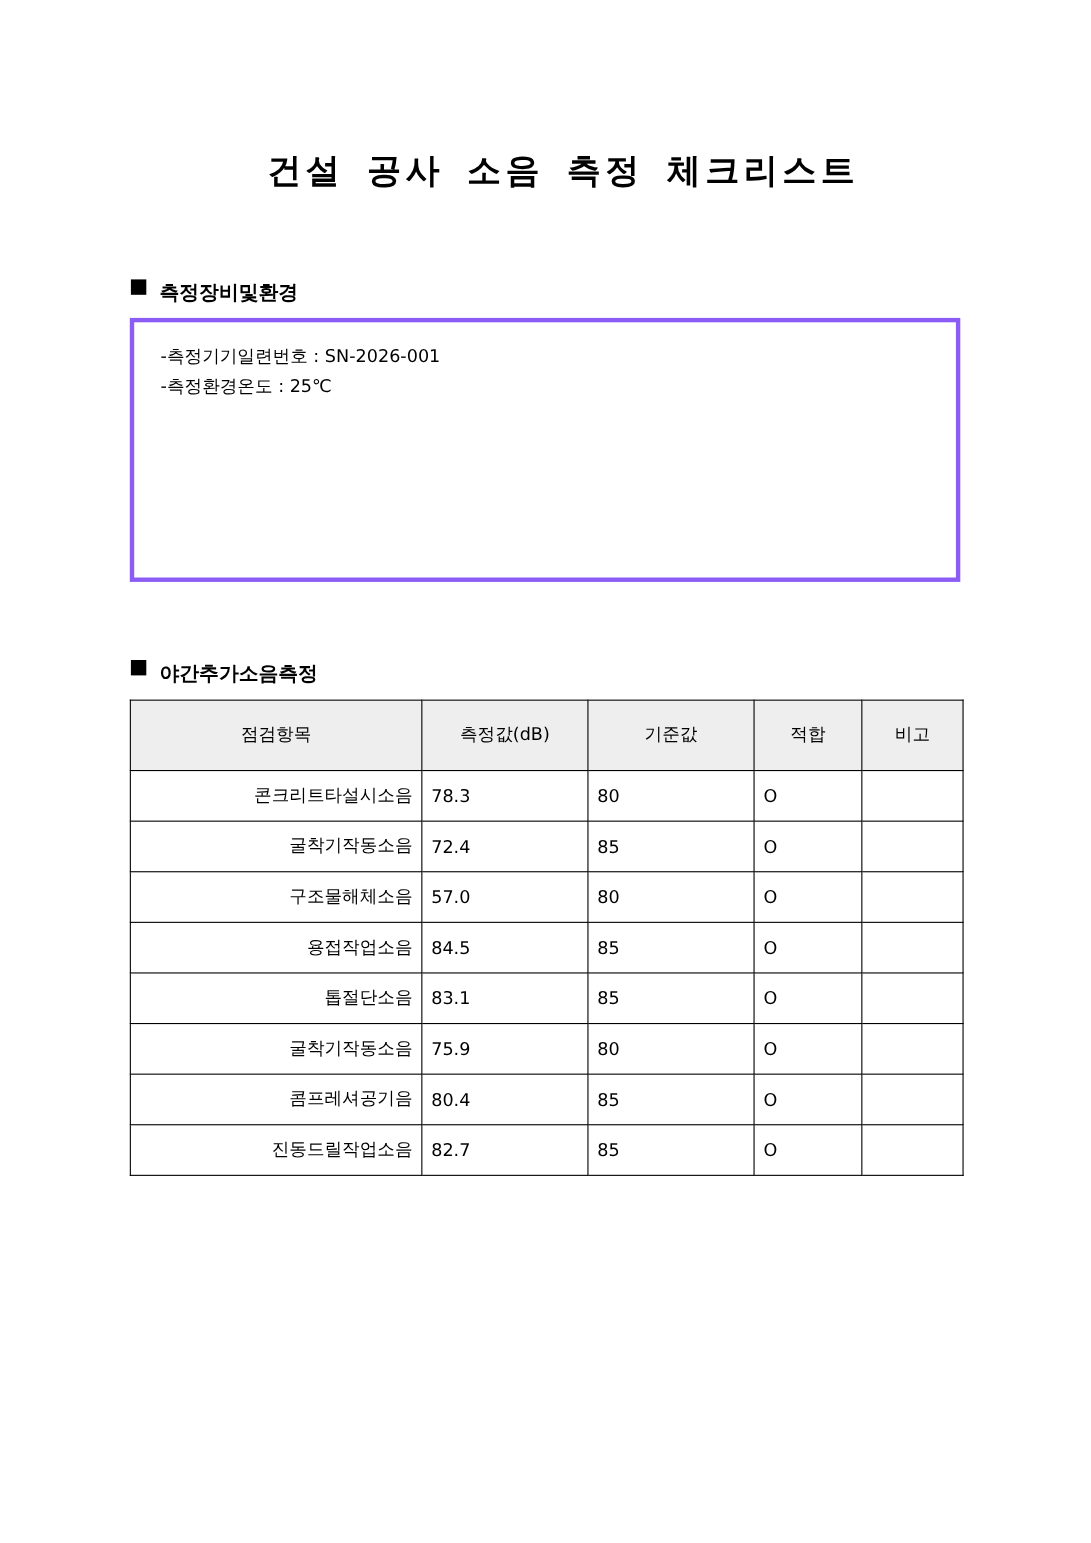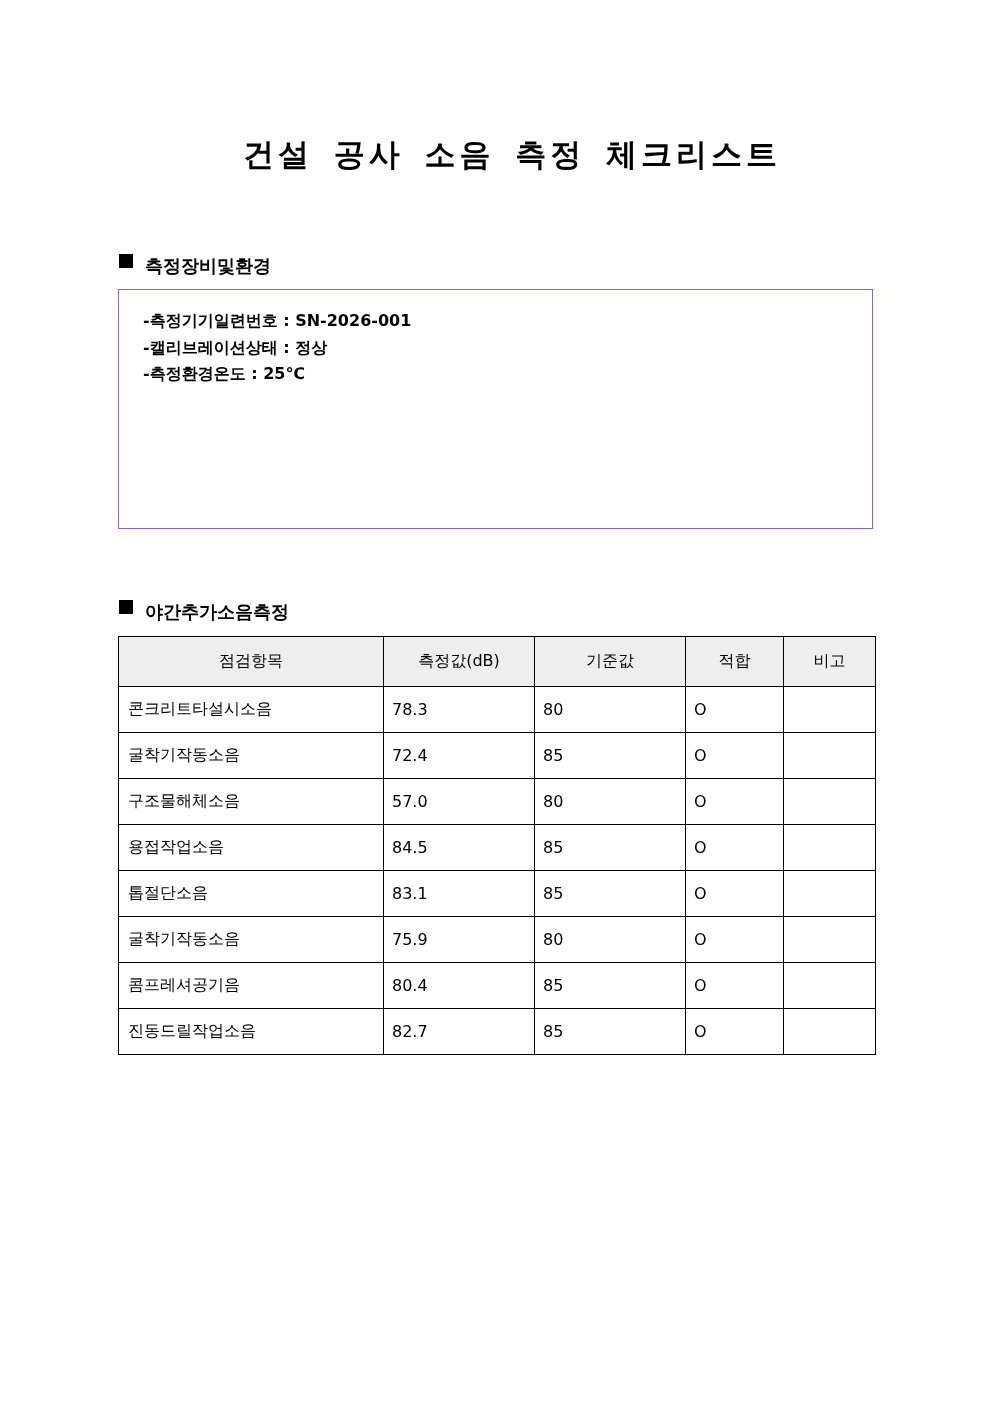--- a/index.html
+++ b/index.html
@@ -1,40 +1,39 @@
 <!DOCTYPE html>
 <html><head>
 <meta charset="utf-8">
 <style>
   html, body { margin: 0; padding: 0; background: #ffffff; }
   body { width: 992px; height: 1403px; position: relative; font-family: "DejaVu Sans", "Liberation Sans", sans-serif; color: #000; }
   .title { position: absolute; left: 0; top: 134px; width: 992px; text-align: center; font-size: 31px; font-weight: bold; letter-spacing: 4px; word-spacing: 6px; margin-left: 16px; }
   .section-heading { position: absolute; left: 119px; font-size: 18px; font-weight: bold; display: flex; align-items: flex-start; }
   .section-heading .square { display: inline-block; width: 14px; height: 14px; background: #000; margin-right: 12px; }
-  .info-box { position: absolute; left: 118px; top: 289px; width: 755px; height: 240px; border: 1px solid #8b5cf6; box-sizing: border-box; padding: 18px 24px; font-weight: bold; }
+  .info-box { position: absolute; left: 118px; top: 289px; width: 755px; height: 240px; border: 4px solid #8b5cf6; box-sizing: border-box; padding: 18px 24px; }
   .info-line { font-size: 16px; line-height: 26.5px; }
   table.checklist { position: absolute; left: 118px; top: 636px; width: 757px; border-collapse: collapse; table-layout: fixed; }
   table.checklist th, table.checklist td { border: 1px solid #000; height: 46px; font-size: 16px; padding: 0 8px; box-sizing: border-box; }
-  table.checklist th { background: #eeeeee; font-weight: normal; text-align: center; height: 50px; }
+  table.checklist th { background: #eeeeee; font-weight: normal; text-align: center; height: 64px; }
   table.checklist td { text-align: left; }
-  table.checklist td.name { padding-left: 9px; }
+  table.checklist td.name { padding-left: 9px; text-align: right; }
 </style>
 </head>
 <body>
 
 <div class="title">건설 공사 소음 측정 체크리스트</div>
 
 <div class="section-heading" style="top:254px;">
   <span class="square"></span>
   <span>측정장비및환경</span>
 </div>
 
 <div class="info-box">
   <div class="info-line">-측정기기일련번호 : SN-2026-001</div>
-  <div class="info-line">-캘리브레이션상태 : 정상</div>
   <div class="info-line">-측정환경온도 : 25℃</div>
 </div>
 
 <div class="section-heading" style="top:600px;">
   <span class="square"></span>
   <span>야간추가소음측정</span>
 </div>
 
 <table class="checklist">
   <colgroup>

